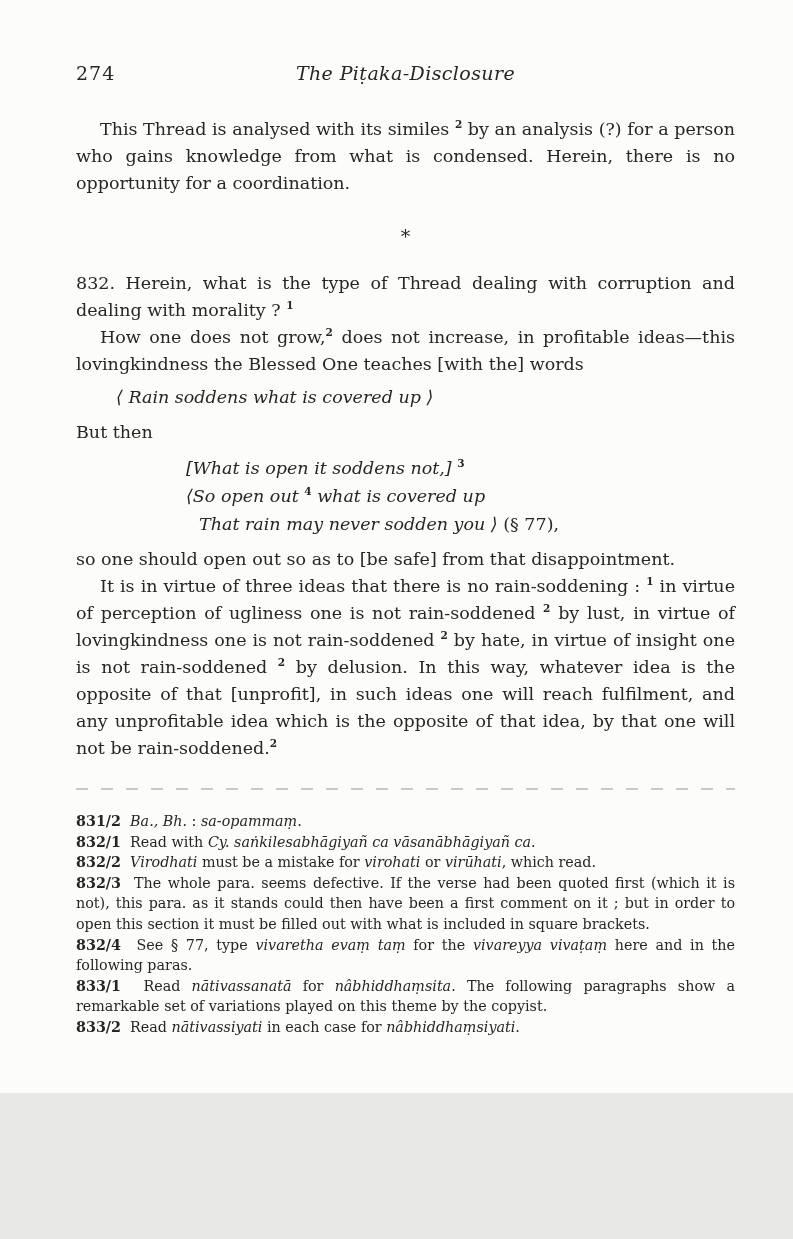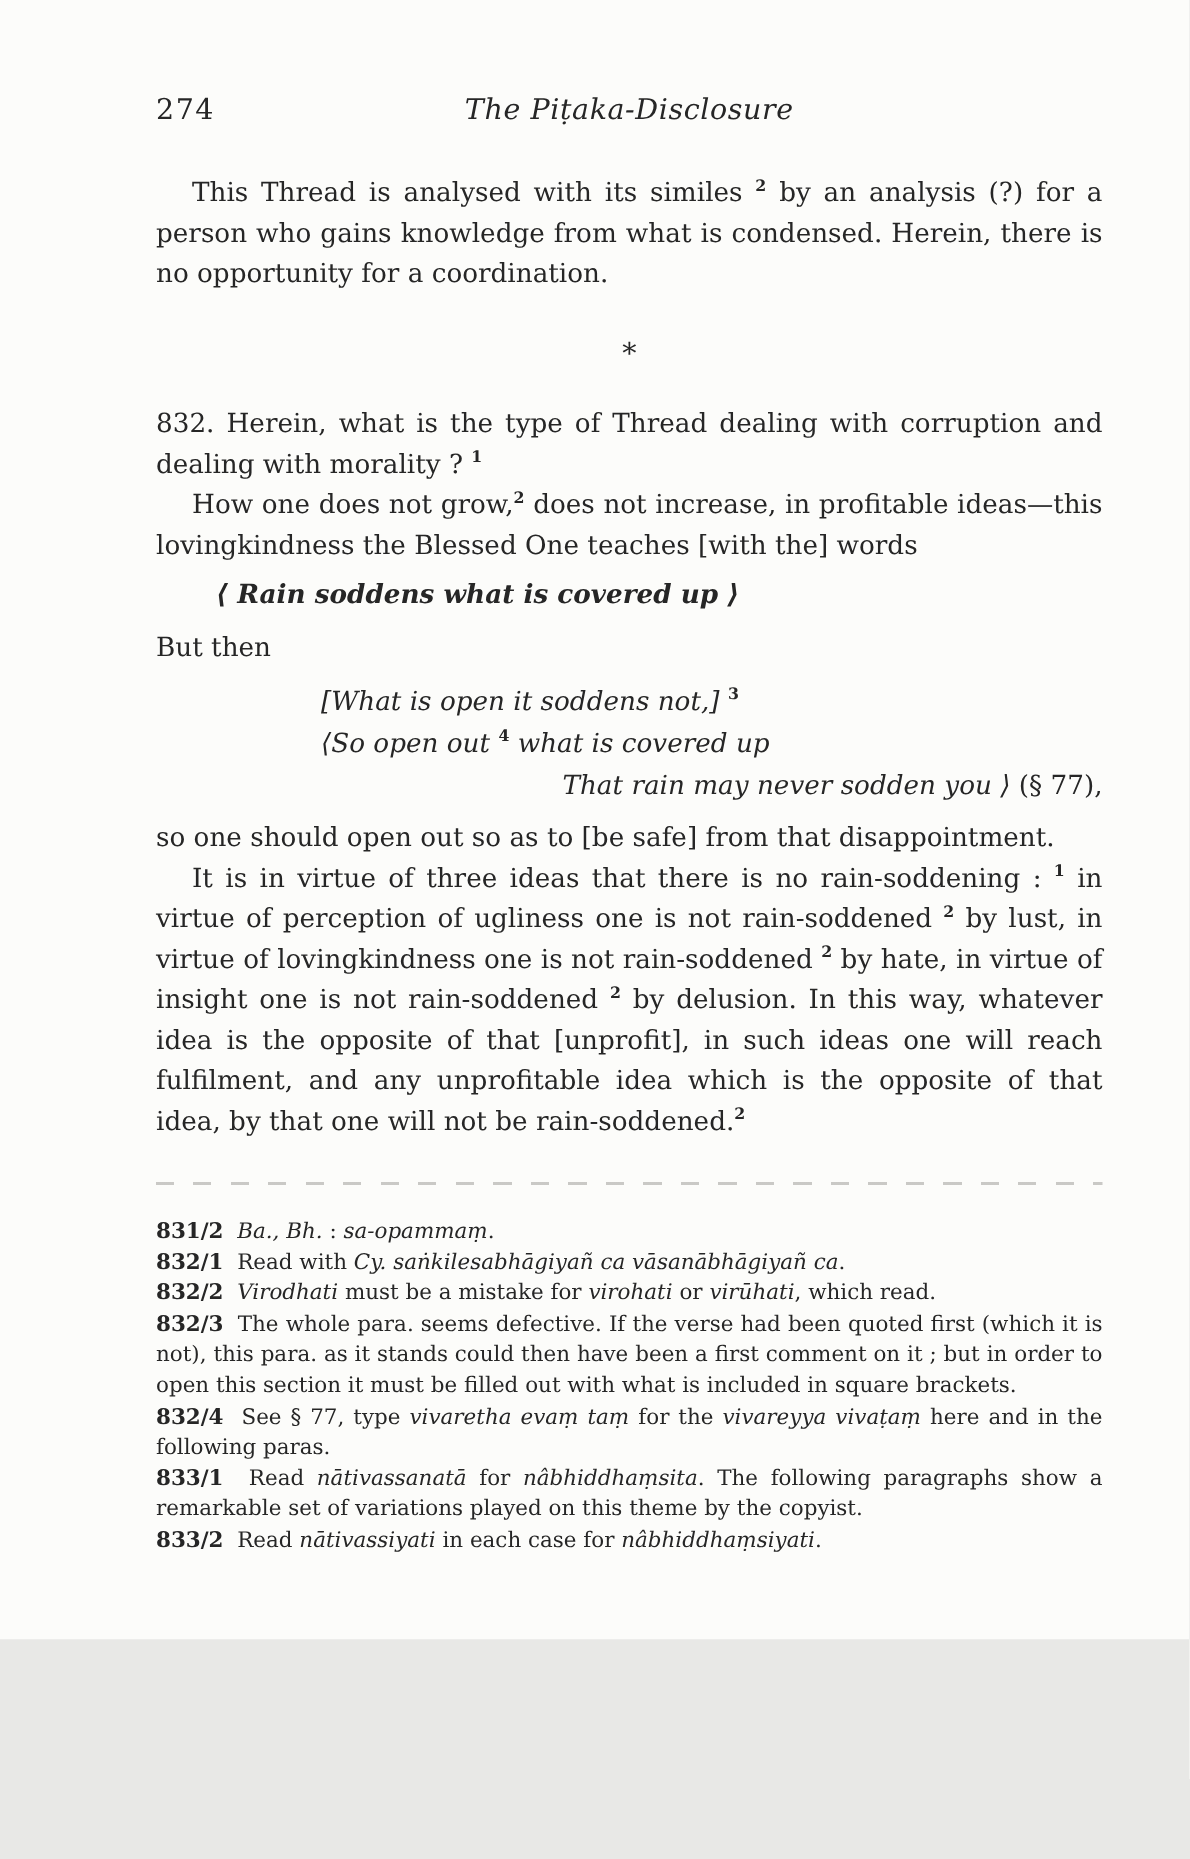--- a/index.html
+++ b/index.html
@@ -8,21 +8,21 @@
     --divider:#a09f9b;
   }
   html,body{margin:0;padding:0;background:#e8e8e6;}
   .page{
     position:relative;
     width:793px;height:1093px;
     margin:0 auto;
     background:var(--paper);
     color:var(--ink);
     box-sizing:border-box;
-    padding:60px 58px 0 104px;
+    padding:60px 58px 0 76px;
     overflow:hidden;
     font-family:"DejaVu Serif","Liberation Serif",serif;
     font-size:17.5px;
     line-height:27px;
   }
   
   .running-head{position:relative;height:28px;margin-bottom:26px;}
   .page-num{position:absolute;left:0;top:0;font-size:19px;letter-spacing:1px;}
   .running-title{display:block;text-align:center;font-style:italic;font-size:19px;letter-spacing:0.4px;}
   
@@ -32,24 +32,24 @@
   .mt-md{margin-top:20px;}
   .mt-sm{margin-top:8px;}
   .star{ text-align:center;margin-top:26px;font-size:19px;}
   .section-heading{
     margin-top:30px;
     text-align:center;
     font-style:italic;
     font-size:18px;
     line-height:29px;
   }
-  .quote-line{margin:6px 0 0 40px;text-align:left;font-weight:bold;}
+  .quote-line{margin:6px 0 0 40px;text-align:left;}
   .verse{margin:8px 0 0 110px;}
   .verse div{line-height:28px;text-align:left;}
-  .verse .shift{margin-left:13px;text-align:right;}
+  .verse .shift{margin-left:13px;}
   .p833-heading{margin-top:26px;}
   sup{
     font-size:60%;
     font-weight:700;
     line-height:0;
     vertical-align:super;
     letter-spacing:0;
   }
   .seg-i{font-style:italic;}
   .seg-b{font-weight:700;}

